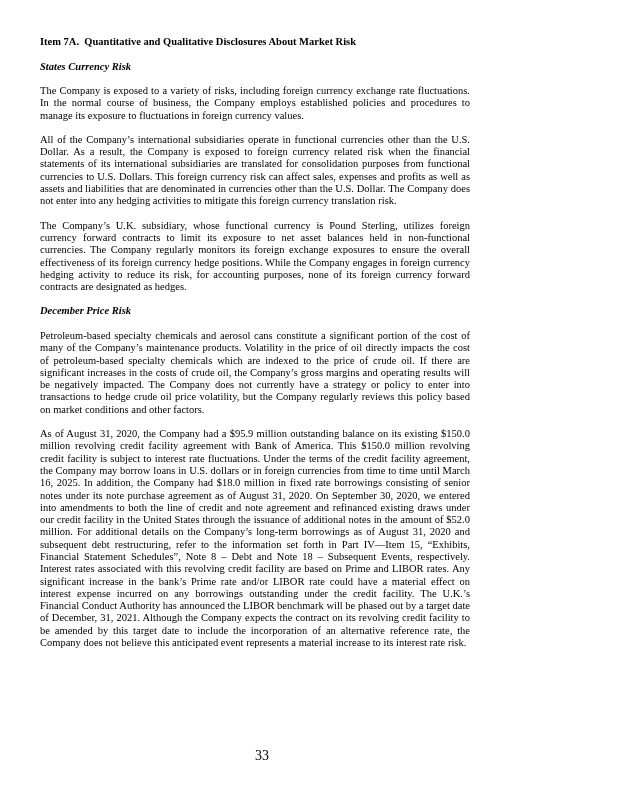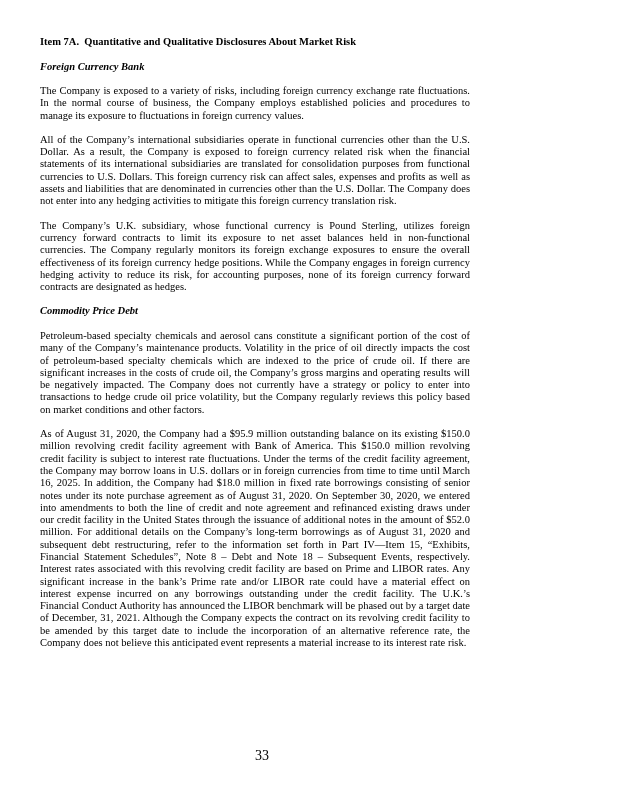--- a/index.html
+++ b/index.html
@@ -48,29 +48,29 @@
     line-height: 12px;
   }
 </style>
 </head>
 <body>
 
 <div class="page">
 
   <div class="doc-title">Item 7A.&nbsp; Quantitative and Qualitative Disclosures About Market Risk</div>
 
-  <div class="section-heading">Foreign Currency Bank</div>
+  <div class="section-heading">States Currency Risk</div>
 
   <p class="body-text">The Company is exposed to a variety of risks, including foreign currency exchange rate fluctuations. In the normal course of business, the Company employs established policies and procedures to manage its exposure to fluctuations in foreign currency values.</p>
 
   <p class="body-text">All of the Company’s international subsidiaries operate in functional currencies other than the U.S. Dollar. As a result, the Company is exposed to foreign currency related risk when the financial statements of its international subsidiaries are translated for consolidation purposes from functional currencies to U.S. Dollars. This foreign currency risk can affect sales, expenses and profits as well as assets and liabilities that are denominated in currencies other than the U.S. Dollar. The Company does not enter into any hedging activities to mitigate this foreign currency translation risk.</p>
 
   <p class="body-text">The Company’s U.K. subsidiary, whose functional currency is Pound Sterling, utilizes foreign currency forward contracts to limit its exposure to net asset balances held in non-functional currencies. The Company regularly monitors its foreign exchange exposures to ensure the overall effectiveness of its foreign currency hedge positions. While the Company engages in foreign currency hedging activity to reduce its risk, for accounting purposes, none of its foreign currency forward contracts are designated as hedges.</p>
 
-  <div class="section-heading">Commodity Price Debt</div>
+  <div class="section-heading">December Price Risk</div>
 
   <p class="body-text">Petroleum-based specialty chemicals and aerosol cans constitute a significant portion of the cost of many of the Company’s maintenance products. Volatility in the price of oil directly impacts the cost of petroleum-based specialty chemicals which are indexed to the price of crude oil. If there are significant increases in the costs of crude oil, the Company’s gross margins and operating results will be negatively impacted. The Company does not currently have a strategy or policy to enter into transactions to hedge crude oil price volatility, but the Company regularly reviews this policy based on market conditions and other factors.</p>
 
 
   <p class="body-text">As of August 31, 2020, the Company had a $95.9 million outstanding balance on its existing $150.0 million revolving credit facility agreement with Bank of America. This $150.0 million revolving credit facility is subject to interest rate fluctuations. Under the terms of the credit facility agreement, the Company may borrow loans in U.S. dollars or in foreign currencies from time to time until March 16, 2025. In addition, the Company had $18.0 million in fixed rate borrowings consisting of senior notes under its note purchase agreement as of August 31, 2020. On September 30, 2020, we entered into amendments to both the line of credit and note agreement and refinanced existing draws under our credit facility in the United States through the issuance of additional notes in the amount of $52.0 million. For additional details on the Company’s long-term borrowings as of August 31, 2020 and subsequent debt restructuring, refer to the information set forth in Part IV—Item 15, “Exhibits, Financial Statement Schedules”, Note 8 – Debt and Note 18 – Subsequent Events, respectively. Interest rates associated with this revolving credit facility are based on Prime and LIBOR rates. Any significant increase in the bank’s Prime rate and/or LIBOR rate could have a material effect on interest expense incurred on any borrowings outstanding under the credit facility. The U.K.’s Financial Conduct Authority has announced the LIBOR benchmark will be phased out by a target date of December, 31, 2021. Although the Company expects the contract on its revolving credit facility to be amended by this target date to include the incorporation of an alternative reference rate, the Company does not believe this anticipated event represents a material increase to its interest rate risk.</p>
 
   <div class="page-number">33</div>
 
 </div>
 

